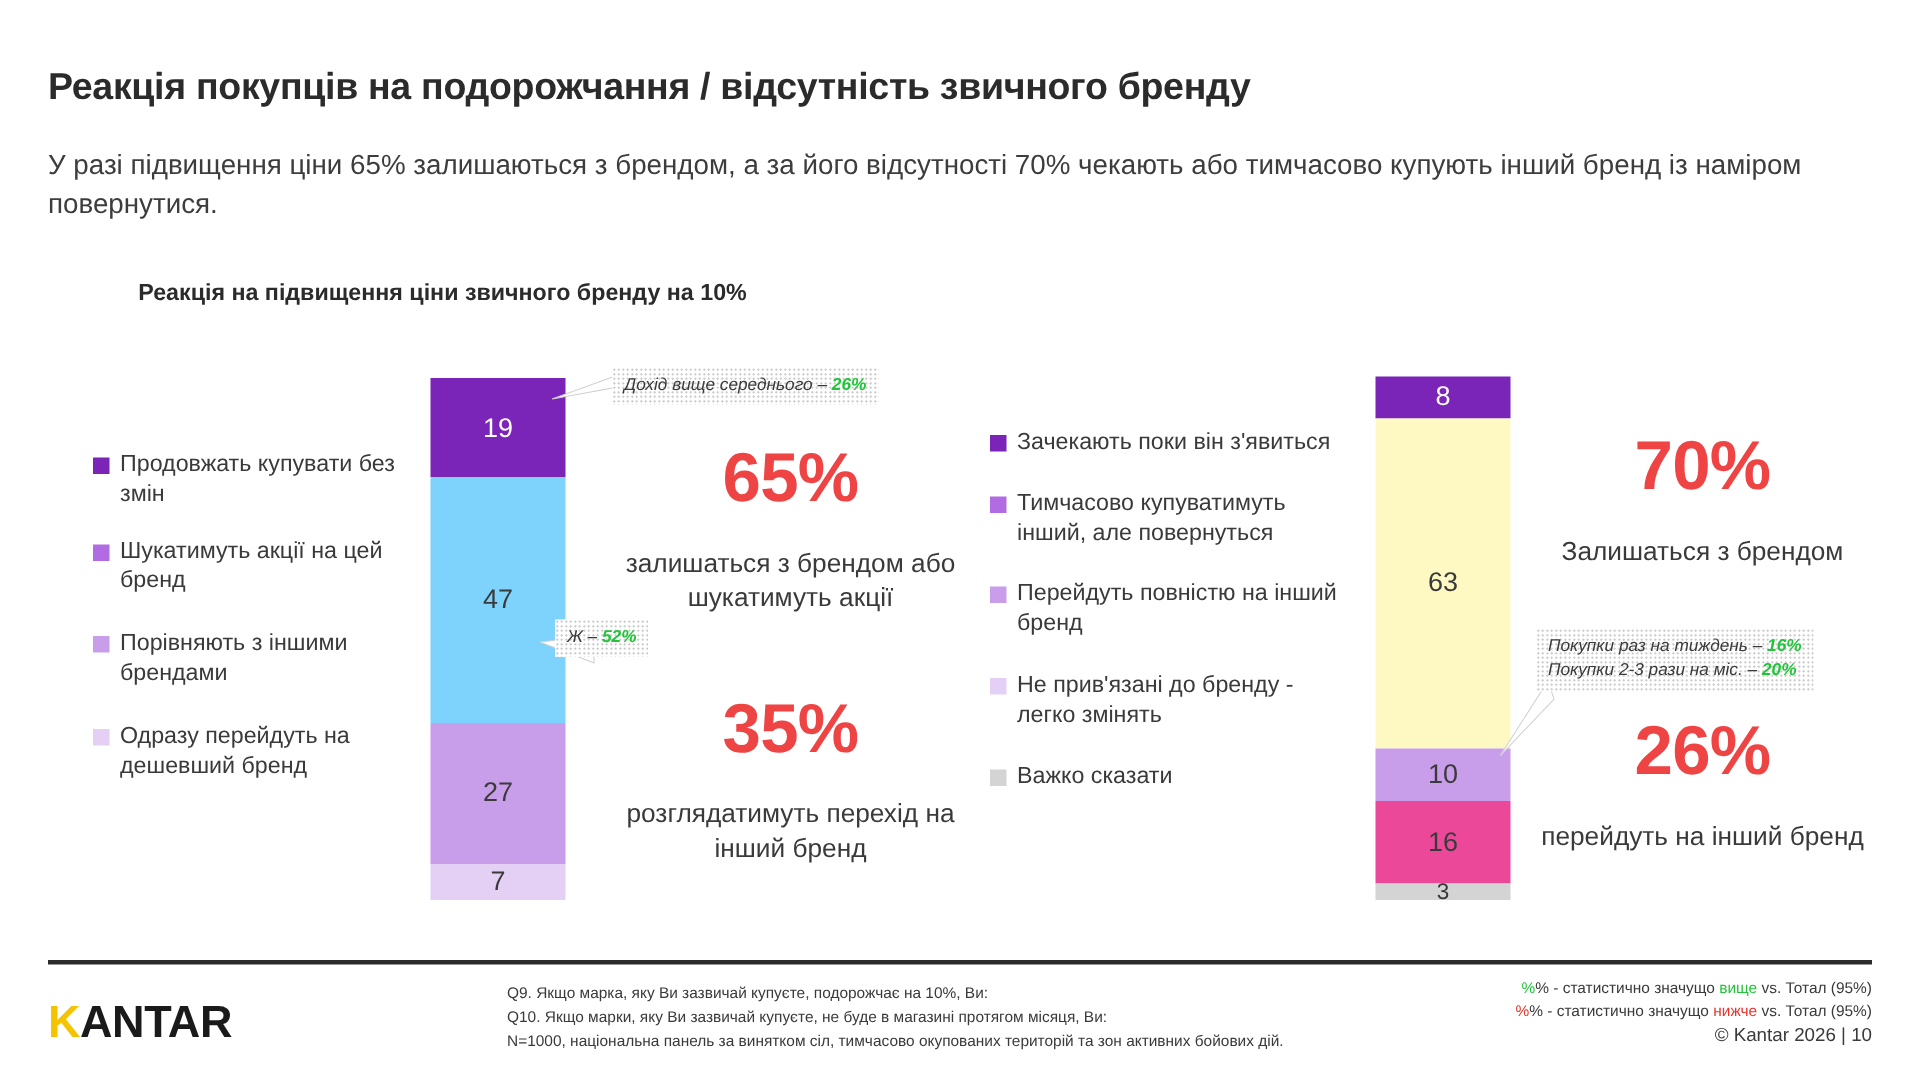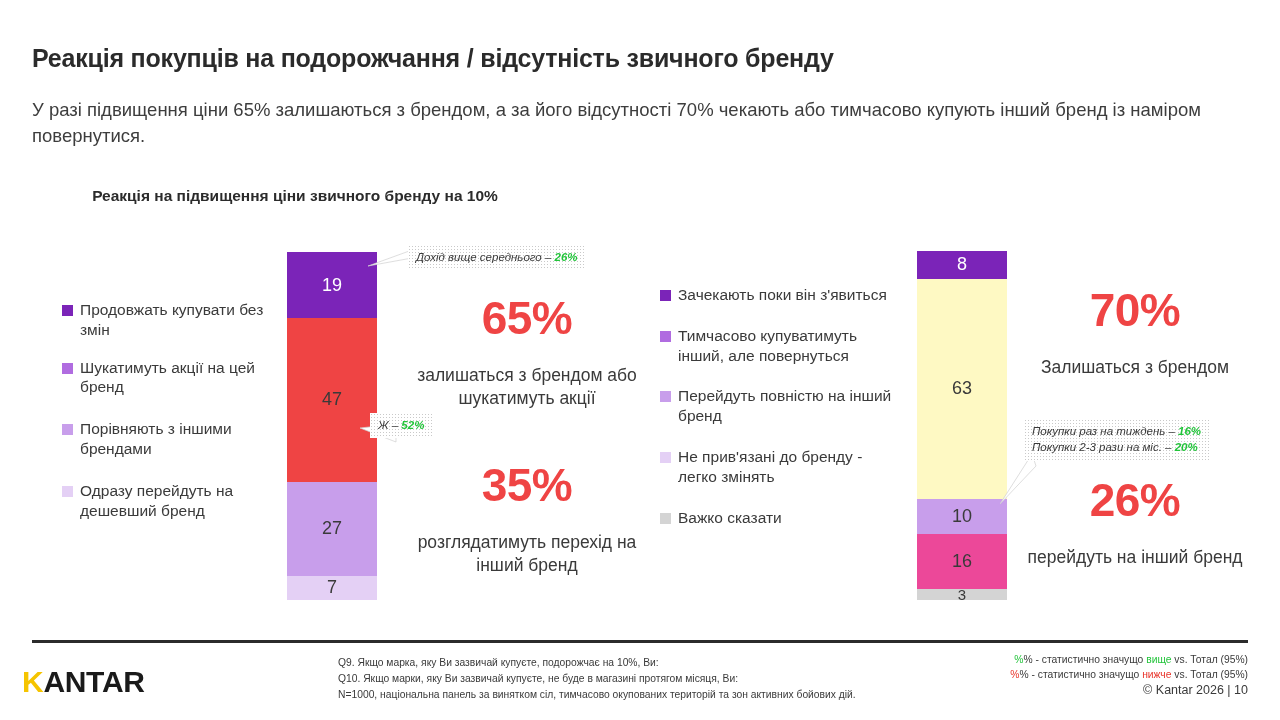--- a/index.html
+++ b/index.html
@@ -88,21 +88,21 @@
   .note-a{left:408px;top:245px;}
   .note-b{left:370px;top:413px;}
   .note-c{left:1024px;top:419px;}
 
   
   .leader{position:absolute;}
 
   
   .rule{position:absolute;left:32px;top:640px;width:1216px;height:3px;background:#2b2b2b;}
   .kantar{
-    position:absolute;left:22px;top:665px;
+    position:absolute;left:32px;top:665px;
     font-size:30px;font-weight:bold;letter-spacing:-0.3px;color:#1a1a1a;
   }
   .kantar .bar-y{color:#F5C400;}
   .qnotes{
     position:absolute;left:338px;top:655px;
     font-size:10.3px;color:#3a3a3a;line-height:1.55;
   }
   .siglegend{
     position:absolute;right:32px;top:652px;
     font-size:10.3px;color:#3a3a3a;line-height:1.5;text-align:right;
@@ -142,21 +142,21 @@
       <div class="legend-item">
         <span class="swatch" style="background:#E4D0F5"></span>
         <span class="legend-label">Одразу перейдуть на дешевший бренд</span>
       </div>
     </div>
 
     <div class="bar bar-left">
       <div class="seg dark" style="background:#7B24B8;height:19%">
         <span>19</span>
       </div>
-      <div class="seg" style="background:#ef4444;height:47%">
+      <div class="seg" style="background:#7dd3fc;height:47%">
         <span>47</span>
       </div>
       <div class="seg" style="background:#C89EEB;height:27%">
         <span>27</span>
       </div>
       <div class="seg" style="background:#E4D0F5;height:7%">
         <span>7</span>
       </div>
     </div>
 

